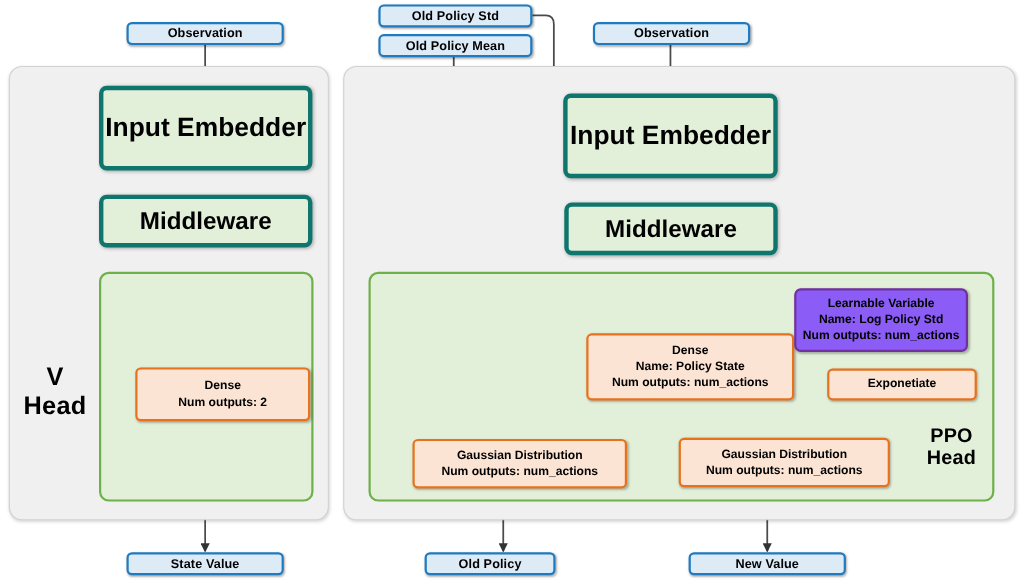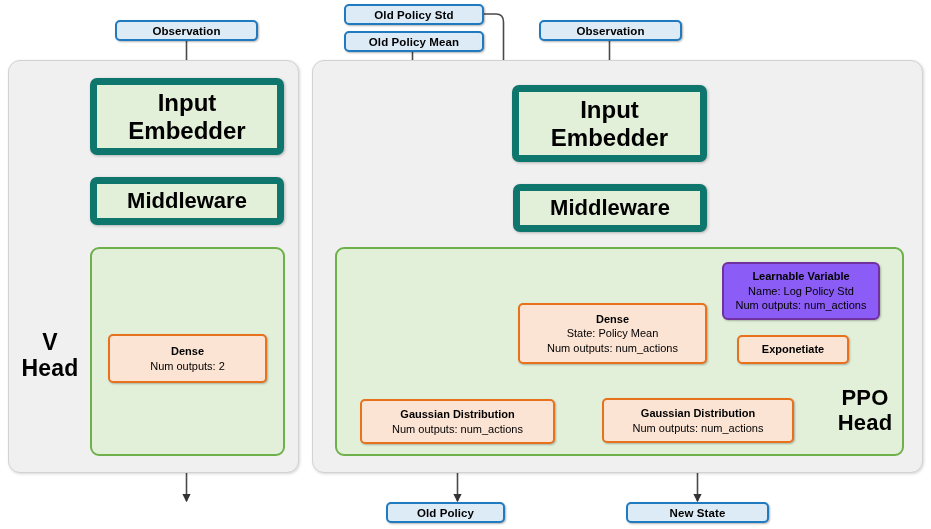--- a/index.html
+++ b/index.html
@@ -73,49 +73,50 @@
     border: 2px solid #1f7ac0;
     border-radius: 5px;
     box-shadow: 1px 1px 2px rgba(0,0,0,0.30);
     color: #000000;
     font-size: 11.5px;
     font-weight: bold;
     letter-spacing: 0.1px;
   }
   .green-box {
     background: #e2efd9;
-    border: 7px solid #0f766e;
+    border: 4px solid #0f766e;
     border-radius: 7px;
     box-shadow: 1px 1px 3px rgba(0,0,0,0.26);
     color: #000000;
     font-weight: bold;
   }
   .orange-box {
     background: #fce4d4;
     border: 2px solid #e8721c;
     border-radius: 5px;
     box-shadow: 1px 1px 2px rgba(0,0,0,0.26);
     color: #000000;
     font-size: 11px;
     line-height: 1.32;
+    margin-left: 15px;
   }
   .purple-box {
     background: #8b5cf6;
     border: 2px solid #7030a0;
     border-radius: 6px;
     box-shadow: 1px 1px 2px rgba(0,0,0,0.26);
     color: #000000;
     font-size: 11px;
     line-height: 1.32;
   }
   .box-title {
     font-weight: bold;
   }
   .box-line {
-    font-weight: normal;
+    font-weight: bold;
   }
 </style>
 </head>
 <body>
 
 <div id="canvas">
 
   <svg id="edges" viewBox="0 0 931 529" xmlns="http://www.w3.org/2000/svg">
     <defs>
       <marker id="arrow" viewBox="0 0 10 10" refX="8.5" refY="5" markerWidth="5.2" markerHeight="5.2" orient="auto-start-reverse">
@@ -150,21 +151,21 @@
 
   <div class="panel" style="left:8px; top:60px; width:291px; height:413px;"></div>
   <div class="greenzone" style="left:90px; top:247px; width:195px; height:209px;"></div>
   <div class="headlabel" style="left:14px; top:330px; width:72px; font-size:23px;">
     <div>V</div>
     <div>Head</div>
   </div>
 
   <div class="panel" style="left:312px; top:60px; width:611px; height:413px;"></div>
   <div class="greenzone" style="left:335px; top:247px; width:569px; height:209px;"></div>
-  <div class="headlabel" style="left:826px; top:386px; width:78px; font-size:22px;">
+  <div class="headlabel" style="left:826px; top:386px; width:78px; font-size:18px;">
     <div>PPO</div>
     <div>Head</div>
   </div>
 
   <div class="node blue-box" style="left:115px; top:20px; width:143px; height:21px;">
     <span>Observation</span>
   </div>
 
   <div class="node blue-box" style="left:344px; top:4px; width:140px; height:21px;">
     <span>Old Policy Std</span>
@@ -194,46 +195,49 @@
   <div class="node green-box" style="left:512px; top:85px; width:195px; height:77px; font-size:24px;">
     <span>Input Embedder</span>
   </div>
 
   <div class="node green-box" style="left:513px; top:184px; width:194px; height:48px; font-size:22px;">
     <span>Middleware</span>
   </div>
 
   <div class="node orange-box" style="left:518px; top:303px; width:189px; height:61px;">
     <span class="box-title">Dense</span>
-    <span class="box-line">State: Policy Mean</span>
+    <span class="box-line">Name: Policy State</span>
     <span class="box-line">Num outputs: num_actions</span>
   </div>
 
   <div class="node purple-box" style="left:722px; top:262px; width:158px; height:58px;">
     <span class="box-title">Learnable Variable</span>
     <span class="box-line">Name: Log Policy Std</span>
     <span class="box-line">Num outputs: num_actions</span>
   </div>
 
-  <div class="node orange-box" style="left:737px; top:335px; width:112px; height:29px;">
+  <div class="node orange-box" style="left:737px; top:335px; width:136px; height:29px;">
     <span class="box-title">Exponetiate</span>
   </div>
 
   <div class="node orange-box" style="left:360px; top:399px; width:195px; height:45px;">
     <span class="box-title">Gaussian Distribution</span>
     <span class="box-line">Num outputs: num_actions</span>
   </div>
 
   <div class="node orange-box" style="left:602px; top:398px; width:192px; height:45px;">
     <span class="box-title">Gaussian Distribution</span>
     <span class="box-line">Num outputs: num_actions</span>
   </div>
 
+  <div class="node blue-box" style="left:115px; top:502px; width:143px; height:21px;">
+    <span>State Value</span>
+  </div>
 
   <div class="node blue-box" style="left:386px; top:502px; width:119px; height:21px;">
     <span>Old Policy</span>
   </div>
 
   <div class="node blue-box" style="left:626px; top:502px; width:143px; height:21px;">
-    <span>New State</span>
+    <span>New Value</span>
   </div>
 
 </div>
 
 </body></html>

